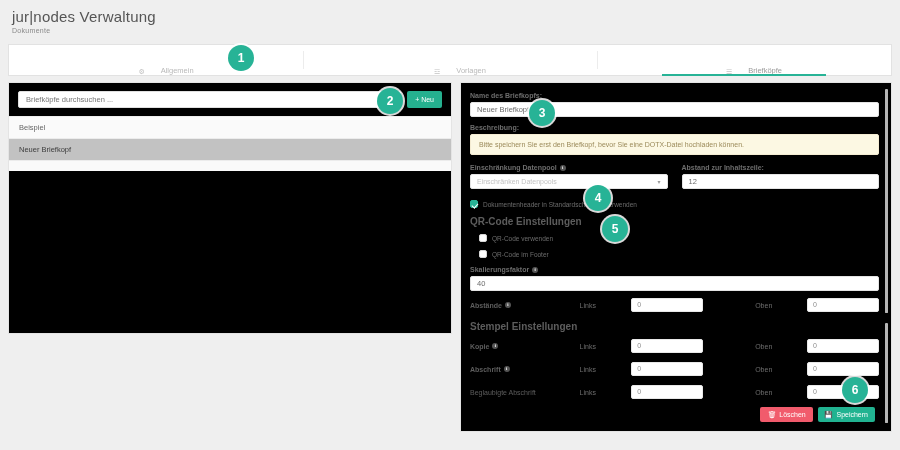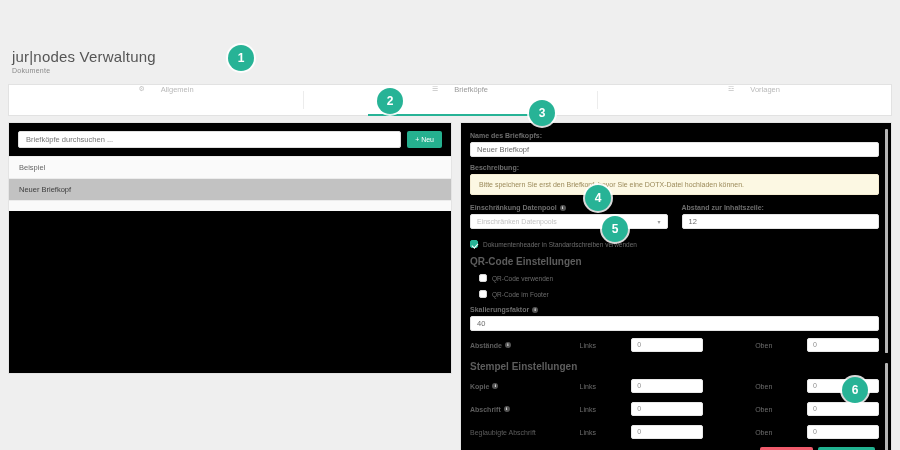--- a/index.html
+++ b/index.html
@@ -4,31 +4,31 @@
 <style>
   html,body{margin:0;padding:0;}
   body{
     width:900px;height:450px;
     background:#efefef;
     font-family:"Liberation Sans","DejaVu Sans",sans-serif;
     font-size:11px;color:#4a4a4a;
     overflow:hidden;position:relative;
   }
   
-  .app-header{padding:8px 15px 4px 12px;background:#efefef;margin-top:40px;}
+  .app-header{padding:8px 15px 4px 12px;background:#efefef;}
   .app-title{font-size:15px;color:#555;font-weight:400;letter-spacing:.2px;}
   .app-subtitle{font-size:7px;color:#8a8a8a;margin-top:2px;letter-spacing:.3px;}
 
   
   .tabcard{
     margin:6px 8px 0 8px;background:#fff;border:1px solid #e2e2e2;
     height:30px;display:flex;align-items:stretch;position:relative;
   }
   .tab{
-    flex:1;display:flex;align-items:flex-start;justify-content:center;gap:16px;
+    flex:1;display:flex;align-items:flex-end;justify-content:center;gap:16px;
     font-size:7.5px;color:#b9b9b9;position:relative;cursor:pointer;padding-left:20px;
   }
   .tab + .tab::before{
     content:"";position:absolute;left:0;top:6px;bottom:6px;width:1px;background:#ececec;
   }
   .tab.active{color:#9a9a9a;}
   .tab.active::after{
     content:"";position:absolute;left:22%;right:22%;bottom:-1px;height:2.5px;background:#27b396;
   }
   .tab .ticon{font-size:7px;color:#c3c3c3;line-height:1;}
@@ -139,27 +139,27 @@
 <div class="app-header">
   <div class="app-title">jur|nodes Verwaltung</div>
   <div class="app-subtitle">Dokumente</div>
 </div>
 
 <div class="tabcard">
   <div class="tab">
     <span class="ticon">⚙</span>
     <span>Allgemein</span>
   </div>
+  <div class="tab">
+    <span class="ticon">☲</span>
+    <span>Vorlagen</span>
+  </div>
   <div class="tab active">
     <span class="ticon">☰</span>
     <span>Briefköpfe</span>
-  </div>
-  <div class="tab">
-    <span class="ticon">☲</span>
-    <span>Vorlagen</span>
   </div>
 </div>
 
 <div class="content">
 
   <div class="panel left-panel">
     <div class="search-row">
       <input class="search-input" type="text" placeholder="Briefköpfe durchsuchen ..." style="">
       <button class="btn-new">+ Neu</button>
     </div>

